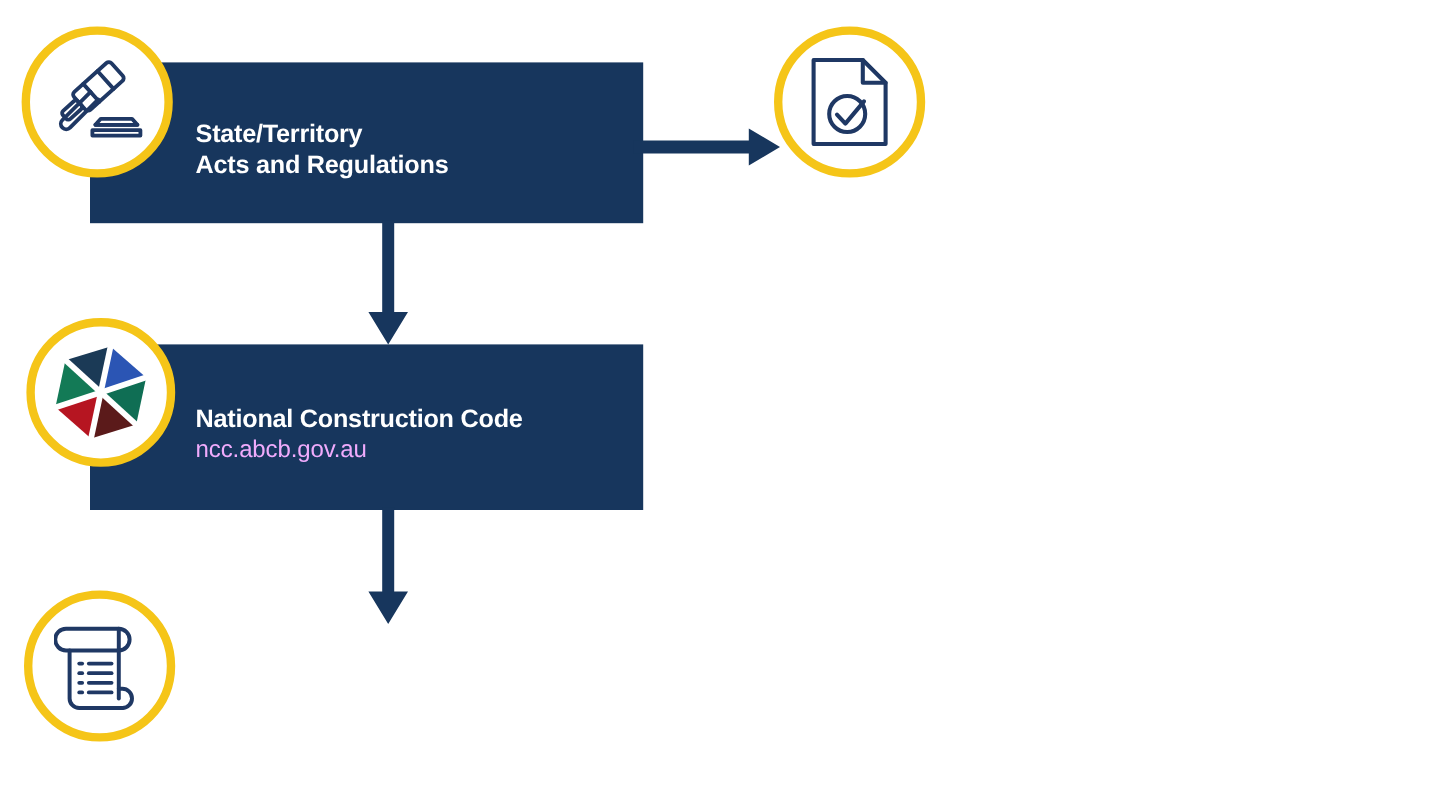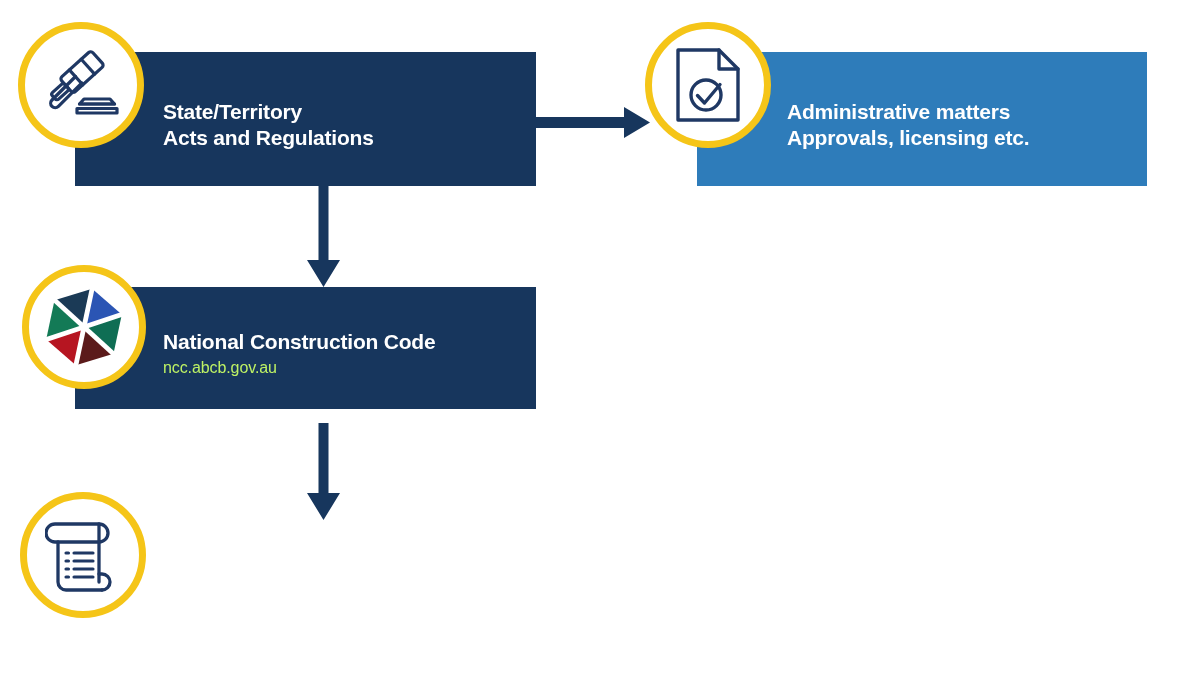--- a/index.html
+++ b/index.html
@@ -37,32 +37,32 @@
   .node-title {
     color: #ffffff;
     font-weight: bold;
     font-size: 21px;
     line-height: 26px;
     letter-spacing: -0.2px;
     white-space: pre-line;
     margin-top: 12px;
   }
   .node-sub {
-    color: #bef264;
+    color: #f0abfc;
     font-weight: normal;
-    font-size: 16px;
+    font-size: 20px;
     line-height: 25px;
     letter-spacing: -0.1px;
     white-space: pre-line;
   }
 
   
   #box-acts        { left: 75px;  top: 52px;  width: 461px; height: 134px; }
   #box-admin       { left: 697px; top: 52px;  width: 450px; height: 134px; }
-  #box-ncc         { left: 75px;  top: 287px; width: 461px; height: 122px; }
+  #box-ncc         { left: 75px;  top: 287px; width: 461px; height: 138px; }
   #box-refdocs     { left: 75px;  top: 520px; width: 459px; height: 138px; }
 
   #box-admin .node-text { padding-left: 90px; }
 
   
   .icon-badge {
     position: absolute;
     border-radius: 50%;
     background: #ffffff;
     border: 7px solid #f5c518;
@@ -113,26 +113,20 @@
     </svg>
   </div>
 
   <div class="node-box navy" id="box-acts">
     <div class="node-text">
       <div class="node-title">State/Territory
 Acts and Regulations</div>
     </div>
   </div>
 
-  <div class="node-box blue" id="box-admin">
-    <div class="node-text">
-      <div class="node-title">Administrative matters
-Approvals, licensing etc.</div>
-    </div>
-  </div>
 
   <div class="node-box navy" id="box-ncc">
     <div class="node-text">
       <div class="node-title">National Construction Code</div>
       <div class="node-sub">ncc.abcb.gov.au</div>
     </div>
   </div>
 
 
   <div class="icon-badge" id="badge-gavel">

